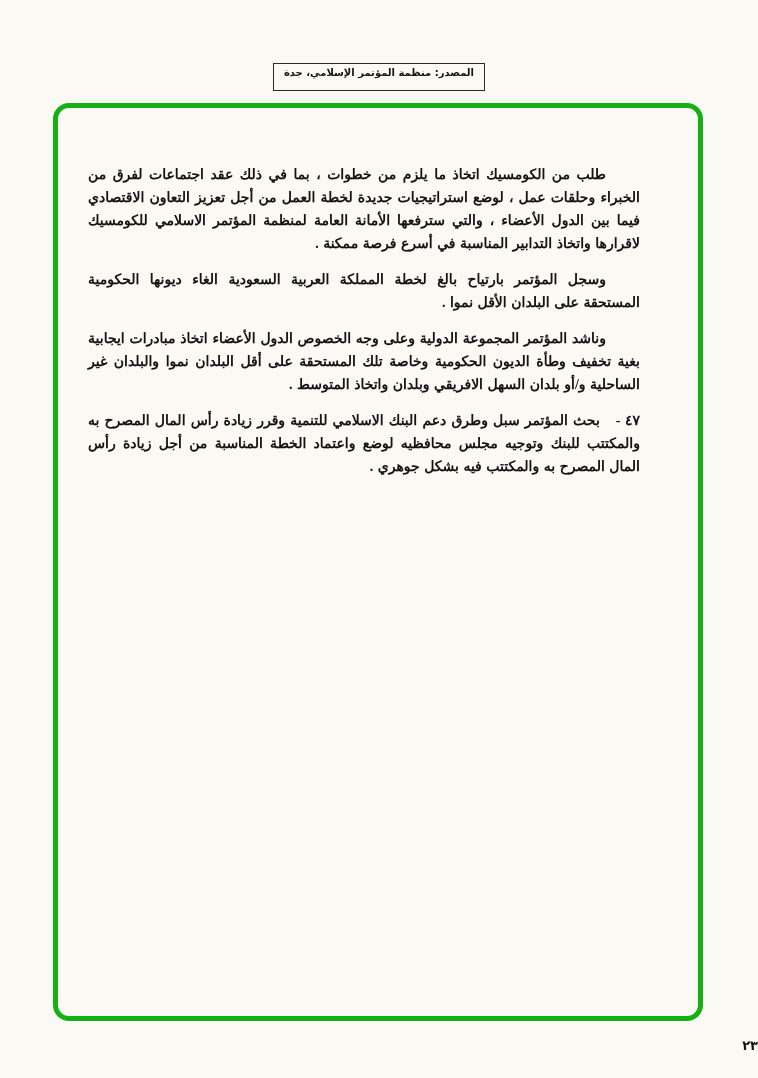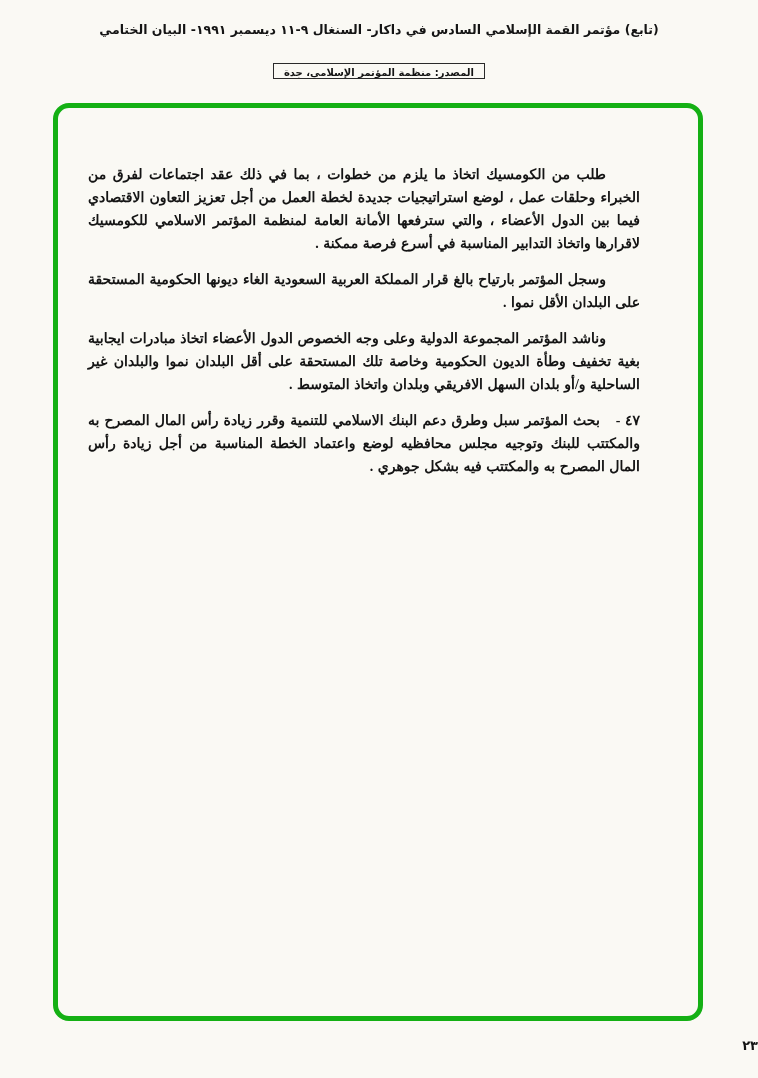--- a/index.html
+++ b/index.html
@@ -19,23 +19,23 @@
     text-align: center;
     direction: rtl;
   }
   .header-title {
     font-size: 12.5px;
     font-weight: bold;
     letter-spacing: 0.2px;
   }
   .source-box {
     display: inline-block;
-    margin-top: 7px;
+    margin-top: 22px;
     border: 1.5px solid #2a2a2a;
-    padding: 3px 10px 0 10px;
+    padding: 3px 10px 12px 10px;
     font-size: 10px;
     font-weight: bold;
     background: #faf9f4;
   }
 
   
   .green-frame {
     position: absolute;
     top: 103px; left: 53px;
     width: 650px; height: 918px;
@@ -71,33 +71,32 @@
     top: 1038px; left: 0; right: 0;
     text-align: right;
     font-size: 13px;
     font-weight: bold;
   }
 </style>
 </head>
 <body>
 
 <div class="page-header">
-  <div class="header-title">(تابع) مؤتمر القمة الإسلامي السادس في داكار- السنغال ٩-١١ ديسمبر ١٩٩١- البيان الختامي</div>
   <br>
   <div class="source-box">المصدر: منظمة المؤتمر الإسلامي، جدة</div>
 </div>
 
 <div class="green-frame" style="border-color: rgb(20, 176, 20);"></div>
 
 <div class="doc-content">
 
   <p class="para indent"><span>طلب من الكومسيك اتخاذ ما يلزم من خطوات ، بما في ذلك عقد اجتماعات لفرق من الخبراء وحلقات عمل ، لوضع استراتيجيات جديدة لخطة العمل من أجل تعزيز التعاون الاقتصادي فيما بين الدول الأعضاء ، والتي سترفعها الأمانة العامة لمنظمة المؤتمر الاسلامي للكومسيك لاقرارها واتخاذ التدابير المناسبة في أسرع فرصة ممكنة .</span></p>
 
 
-  <p class="para indent"><span>وسجل المؤتمر بارتياح بالغ قرار المملكة العربية السعودية الغاء ديونها الحكومية المستحقة على البلدان الأقل نموا .</span></p>
+  <p class="para indent"><span>وسجل المؤتمر بارتياح بالغ لخطة المملكة العربية السعودية الغاء ديونها الحكومية المستحقة على البلدان الأقل نموا .</span></p>
 
   <p class="para indent"><span>وناشد المؤتمر المجموعة الدولية وعلى وجه الخصوص الدول الأعضاء اتخاذ مبادرات ايجابية بغية تخفيف وطأة الديون الحكومية وخاصة تلك المستحقة على أقل البلدان نموا والبلدان غير الساحلية و/أو بلدان السهل الافريقي وبلدان واتخاذ المتوسط .</span></p>
 
 
 
   <p class="para"><span class="para-number">٤٧ -</span><span>بحث المؤتمر سبل وطرق دعم البنك الاسلامي للتنمية وقرر زيادة رأس المال المصرح به والمكتتب للبنك وتوجيه مجلس محافظيه لوضع واعتماد الخطة المناسبة من أجل زيادة رأس المال المصرح به والمكتتب فيه بشكل جوهري .</span></p>
 
 </div>
 
 <div class="page-number">٢٣</div>

